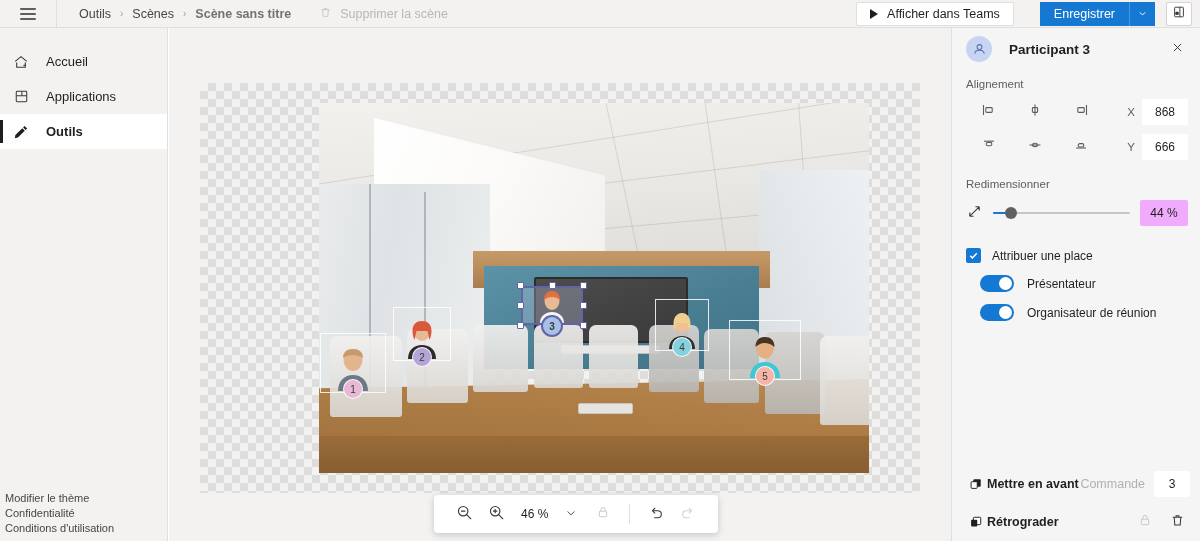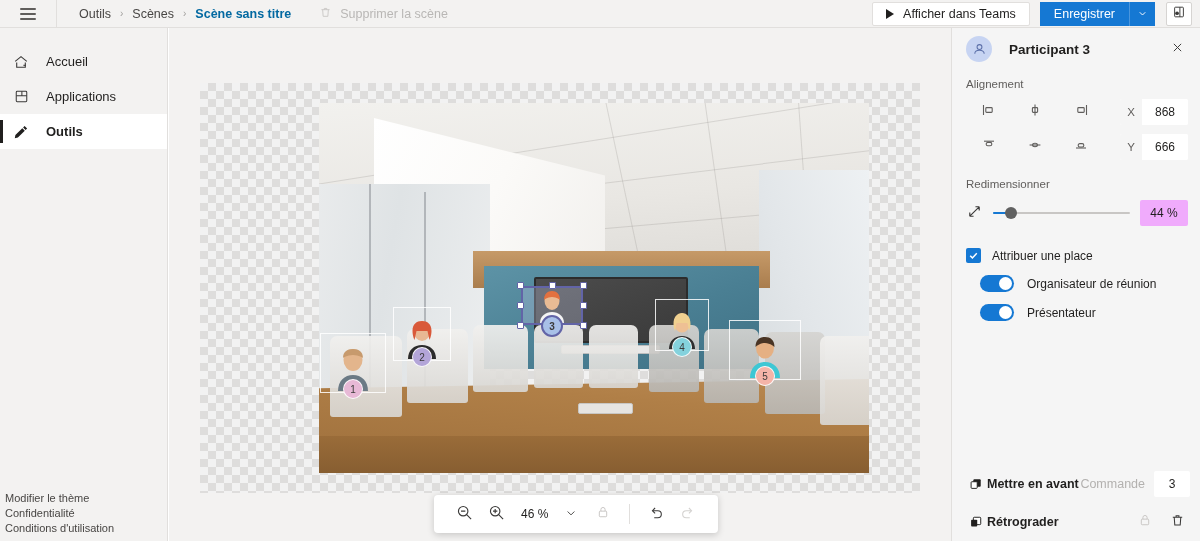--- a/index.html
+++ b/index.html
@@ -21,36 +21,36 @@
   .hamburger {
     width:56px; height:28px; display:flex; align-items:center; justify-content:center;
     cursor:pointer;
   }
   .hamburger .bars { width:16px; }
   .hamburger .bars i { display:block; height:2px; background:#605e5c; margin:3px 0; border-radius:1px; }
   .topdiv { width:1px; height:28px; background:#e1dfdd; }
 
   .breadcrumb { display:flex; align-items:center; padding-left:22px; height:28px; gap:0px; }
   .bc-item { font-size:12.5px; color:#484644; cursor:pointer; white-space:nowrap; }
-  .bc-item.current { color:#0369a1; font-weight:700; cursor:default; }
+  .bc-item.current { color:#737373; font-weight:700; cursor:default; }
   .bc-sep { font-size:10px; color:#a19f9d; margin:0 9px; }
   .del-scene { display:flex; align-items:center; gap:8px; margin-left:28px; cursor:default; }
   .del-scene .lbl { font-size:12.5px; color:#b9b7b5; white-space:nowrap; }
 
   .topright { margin-left:auto; display:flex; align-items:center; height:28px; }
   .btn-teams {
     display:flex; align-items:center; gap:9px; height:24px; padding:0 13px;
     background:#ffffff; border:1px solid #e1dfdd; border-radius:2px;
     font-size:12.5px; color:#201f1e; cursor:pointer; white-space:nowrap;
   }
   .btn-teams .tri {
     width:0;height:0;border-left:8px solid #201f1e;
     border-top:5px solid transparent;border-bottom:5px solid transparent;
   }
-  .btn-save-group { display:flex; align-items:stretch; margin-left:10px; }
+  .btn-save-group { display:flex; align-items:stretch; margin-left:26px; }
   .btn-save {
     background:#1578d3; color:#fff; font-size:12.5px; height:24px;
     padding:0 14px; display:flex; align-items:center; border:none;
     cursor:pointer; white-space:nowrap; font-family:inherit;
   }
   .btn-save-caret {
     background:#1578d3; width:26px; height:24px; display:flex;
     align-items:center; justify-content:center; cursor:pointer;
     border-left:1px solid #4a96dd;
   }
@@ -597,27 +597,27 @@
             </svg>
         </span>
       </div>
       <span class="chk-lbl">Attribuer une place</span>
     </div>
 
     <div class="tg-row">
       <div class="tg">
           <i></i>
         </div>
-      <span class="tg-lbl">Organisateur de réunion</span>
+      <span class="tg-lbl">Présentateur</span>
     </div>
     <div class="tg-row">
       <div class="tg">
           <i></i>
         </div>
-      <span class="tg-lbl">Présentateur</span>
+      <span class="tg-lbl">Organisateur de réunion</span>
     </div>
 
     <div class="rp-bottom">
       <div class="order-row">
         <span class="oi">
           <svg width="14" height="14" viewBox="0 0 16 16" fill="#201f1e">
             <rect x="5" y="2.6" width="8.4" height="8.4" rx="1"></rect>
             <rect x="2.4" y="5.4" width="7" height="7.6" rx="1" fill="#fff" stroke="#201f1e" stroke-width="1.1"></rect>
           </svg>
         </span>

